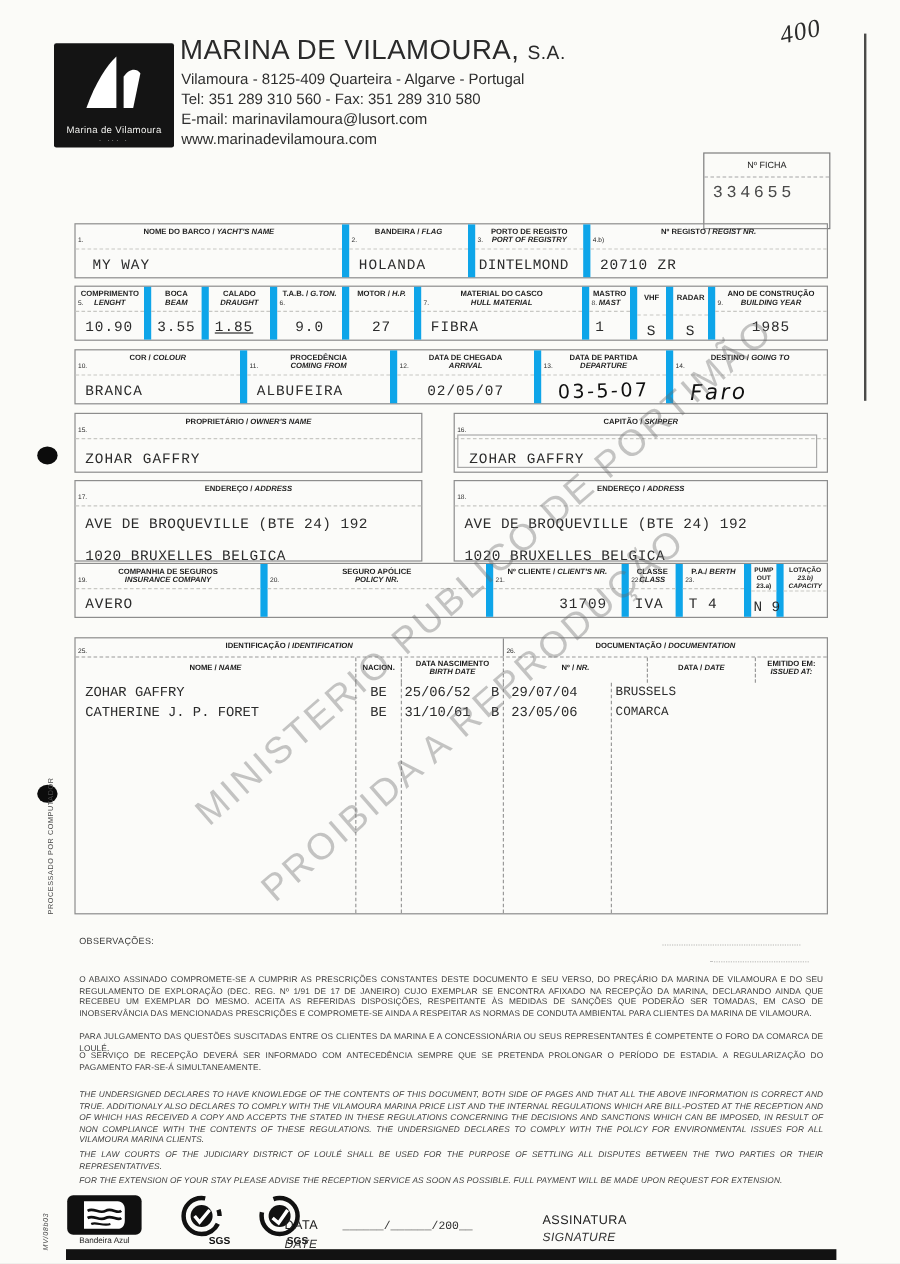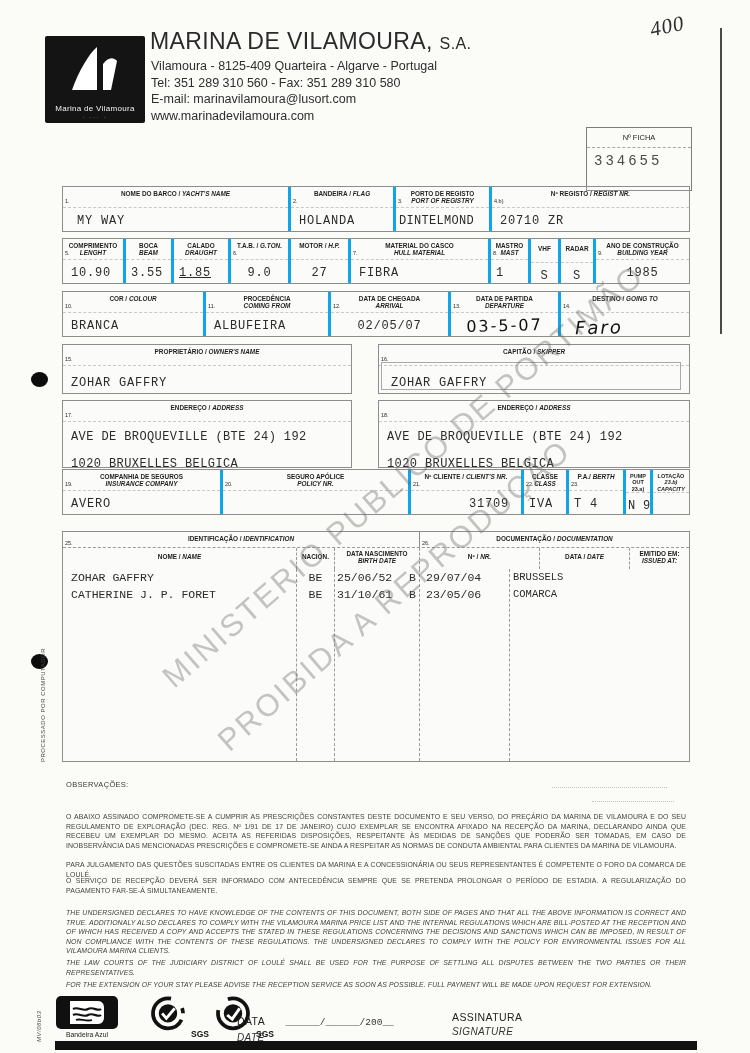--- a/index.html
+++ b/index.html
@@ -24,21 +24,21 @@
   
   .title { left:240px; top:131px; width:330px; text-align:center; }
   .title .t1 { font-size:11.5px; font-weight:bold; letter-spacing:.2px; }
   .title .t2 { font-size:11.5px; font-weight:bold; font-style:italic; margin-top:4px; }
   .ficha { left:586px; top:127px; width:106px; height:64px; border:1px solid #7d7d7d; box-sizing:border-box; }
   .ficha .fl { font-size:7.5px; text-align:center; padding-top:5px; padding-bottom:5px; border-bottom:1px dashed #a5a5a5; color:#222; }
   .ficha .fn { font-size:14px; letter-spacing:3px; padding:5px 0 0 7px; color:#4a4a4a; }
 
   
   .row { position:absolute; display:flex; border:1px solid #8d8d8d; box-sizing:border-box; background:rgba(255,255,255,.15); }
-  .cell { position:relative; border-right:3px solid #0ea5e9; box-sizing:border-box; display:flex; flex-direction:column; flex:0 0 auto; }
+  .cell { position:relative; border-right:6px solid #0ea5e9; box-sizing:border-box; display:flex; flex-direction:column; flex:0 0 auto; }
   .cell.last { border-right:none; flex:1 1 auto; }
   .ch { position:relative; min-height:17px; font-size:6.4px; line-height:7.6px; text-align:center; padding-top:2.5px; font-weight:bold; color:#1f1f1f; border-bottom:1px dashed #c8c8c4; }
   .ch.tiny { font-size:5.5px; line-height:6.6px; }
   .ch .l2 { font-style:italic; }
   .stack .lbl span { display:block; }
   .num { position:absolute; left:2px; bottom:1px; font-size:5.5px; font-weight:normal; font-style:normal; color:#2a2a2a; }
   .cv { flex:1; font-family:"Liberation Mono","DejaVu Sans Mono",monospace; font-size:12px; letter-spacing:.8px; color:#2b2b2b; padding:6px 0 0 8px; white-space:nowrap; }
   .cv.center { padding-left:0; text-align:center; }
   .cv.right { padding-left:0; text-align:right; padding-right:12px; }
   .cv.hand { font-family:"DejaVu Sans",sans-serif; font-size:16px; letter-spacing:2px; color:#101010; transform:rotate(-1.5deg); padding-top:3px; }
@@ -64,21 +64,21 @@
   
   .obs { left:66px; top:780px; font-size:7.5px; letter-spacing:.3px; color:#383838; }
   .legal { left:66px; width:620px; font-size:6.9px; line-height:9.6px; color:#3e3e3e; text-align:justify; letter-spacing:.1px; }
   .legal.it { font-style:italic; }
 
   
   .vtext { writing-mode:vertical-rl; transform:rotate(180deg); font-size:6px; letter-spacing:.5px; color:#4a4a4a; }
   .bflag-box { left:56px; top:996px; width:62px; height:33px; background:#101010; border-radius:5px; }
   .bflag-cap { left:52px; top:1031px; width:70px; text-align:center; font-size:6.8px; color:#222; }
   .sgs { width:40px; height:40px; }
-  .sgs-label { font-size:8.5px; font-weight:bold; color:#111;margin-left:17px; }
+  .sgs-label { font-size:8.5px; font-weight:bold; color:#111; }
   .data-label, .sig-label { font-size:10.5px; color:#222; letter-spacing:.4px; }
   .date-label, .signature-label { font-size:10px; font-style:italic; color:#333; letter-spacing:.4px; }
   .blank { font-family:"Liberation Mono","DejaVu Sans Mono",monospace; font-size:9.5px; color:#333; }
   .bottom-bar { left:55px; top:1041px; width:642px; height:9px; background:#121212; }
   .edge-line { left:720px; top:28px; width:2px; height:306px; background:#2a2a2a; opacity:.85; }
   .punch { width:17px; height:15px; border-radius:50%; background:#0c0c0c; }
   .artifact-dash { border-top:1px dotted #c2c2c0; height:0; }
 </style>
 </head>
 <body>

